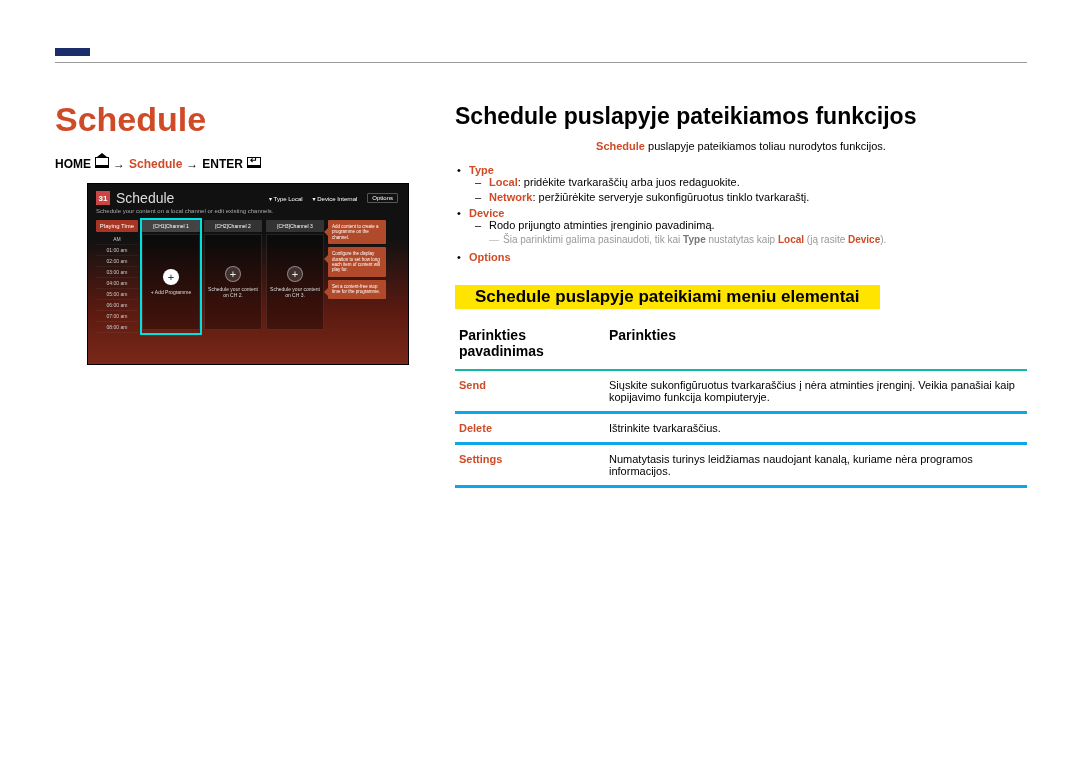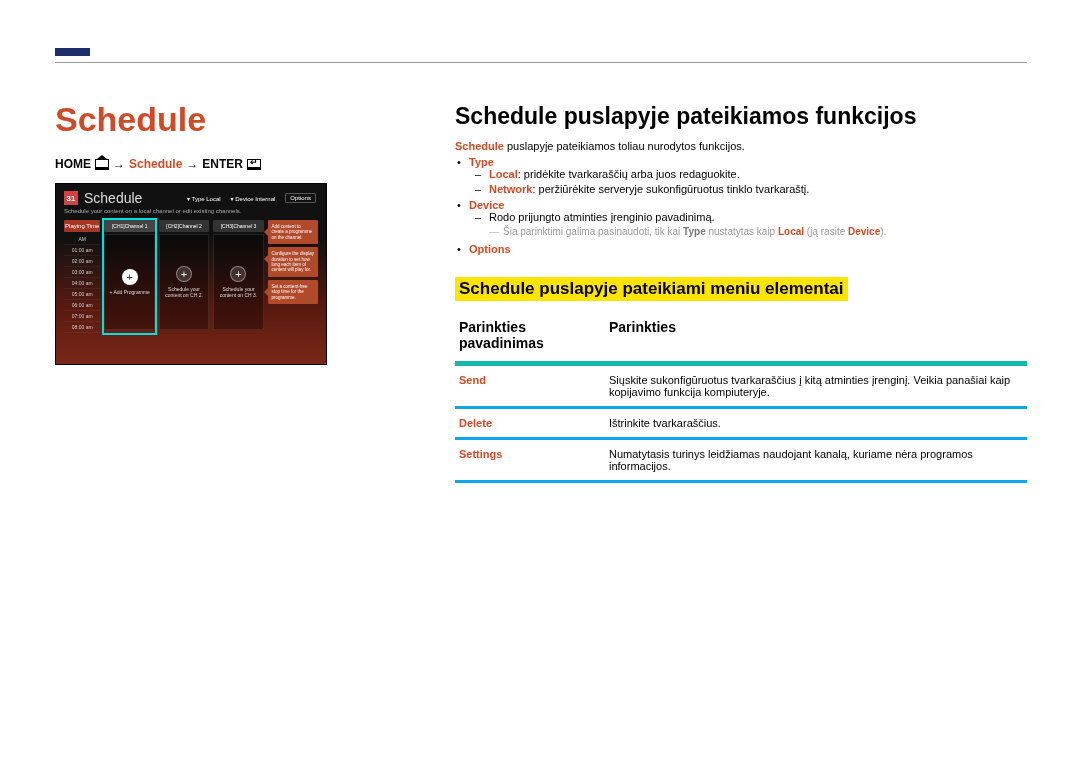--- a/index.html
+++ b/index.html
@@ -43,21 +43,21 @@
     font-size: 34px;
     font-weight: 600;
     margin-bottom: 18px;
   }
   .breadcrumb {
     font-size: 12px;
     font-weight: 700;
     color: #000;
     margin-bottom: 12px;
     display: flex;
-    align-items: center;
+    align-items: flex-start;
     gap: 4px;
   }
   .breadcrumb .em { color: #cf4b27; }
   .bc-icon {
     display: inline-block;
     width: 14px;
     height: 11px;
     border: 1px solid #000;
     border-bottom: 3px solid #000;
     position: relative;
@@ -72,28 +72,29 @@
   }
   .bc-icon.enter::after {
     content: "↵";
     position: absolute;
     top: -3px; left: 2px;
     font-size: 9px;
     font-weight: 700;
   }
   
   .app {
-    width: 272px;
+    width: 322px;
     height: 182px;
     background: linear-gradient(180deg, #111 0%, #111 30%, #5a1a10 70%, #7a2818 100%);
     border: 1px solid #000;
     color: #fff;
     font-size: 7px;
     position: relative;
     padding: 6px 8px;
+    margin-left: 32px;
   }
   .app-header {
     display: flex;
     align-items: center;
     gap: 6px;
   }
   .app-cal-icon {
     width: 14px; height: 14px;
     background: #c44;
     display: flex; align-items: center; justify-content: center;
@@ -139,38 +140,38 @@
   .hint::before {
     content: ""; position: absolute; left: -4px; top: 8px;
     border-top: 4px solid transparent; border-bottom: 4px solid transparent;
     border-right: 4px solid #b04a2a;
   }
   
   h2.h2 { font-size: 23px; font-weight: 600; color: #000; margin-bottom: 10px; }
   h3.h3-mark {
     font-size: 17px; font-weight: 600; color: #000;
     background: #ffe400; display: inline-block;
-    padding: 2px 4px; margin-top: 18px; margin-bottom: 12px;
-  }
-  .intro { font-size: 11px; margin-bottom: 4px; }
+    padding: 2px 20px; margin-top: 18px; margin-bottom: 12px;
+  }
+  .intro { font-size: 11px; margin-bottom: 12px; text-align: center; }
   .intro b.red { color: #cf4b27; font-weight: 700; }
   ul.bullets { list-style: none; padding-left: 14px; font-size: 11px; }
   ul.bullets > li { position: relative; margin-bottom: 4px; }
   ul.bullets > li::before { content: "•"; position: absolute; left: -12px; color: #000; }
   .red { color: #cf4b27; font-weight: 700; }
   ul.dash { list-style: none; padding-left: 20px; }
   ul.dash > li { position: relative; margin-bottom: 3px; }
   ul.dash > li::before { content: "–"; position: absolute; left: -14px; color: #000; font-weight: 400; }
   .note { font-size: 10px; color: #999; padding-left: 34px; position: relative; margin: 3px 0 6px; }
   .note::before { content: "―"; position: absolute; left: 20px; color: #bbb; }
   table.opts { width: 100%; border-collapse: collapse; font-size: 11px; }
   table.opts th {
     text-align: left; font-weight: 700; color: #000;
     padding: 6px 4px 10px;
-    border-bottom: 5px solid #14b8a6;
+    border-bottom: 2px solid #14b8a6;
     vertical-align: top;
     font-size: 14px;
   }
   table.opts td {
     padding: 8px 4px;
     border-bottom: 3px solid #0ea5e9;
     vertical-align: top;
   }
   table.opts td.name { color: #cf4b27; font-weight: 700; width: 150px; }
 </style>
@@ -282,21 +283,21 @@
   <table class="opts">
     <thead>
       <tr>
         <th>Parinkties pavadinimas</th>
         <th>Parinkties</th>
       </tr>
     </thead>
     <tbody>
       <tr>
         <td class="name">Send</td>
-        <td>Siųskite sukonfigūruotus tvarkaraščius į kitą atminties įrenginį. Veikia panašiai kaip kopijavimo funkcija kompiuteryje.</td>
+        <td>Siųskite sukonfigūruotus tvarkaraščius į nėra atminties įrenginį. Veikia panašiai kaip kopijavimo funkcija kompiuteryje.</td>
       </tr>
       <tr>
         <td class="name">Delete</td>
         <td>Ištrinkite tvarkaraščius.</td>
       </tr>
       <tr>
         <td class="name">Settings</td>
         <td>Numatytasis turinys leidžiamas naudojant kanalą, kuriame nėra programos informacijos.</td>
       </tr>
     </tbody>

